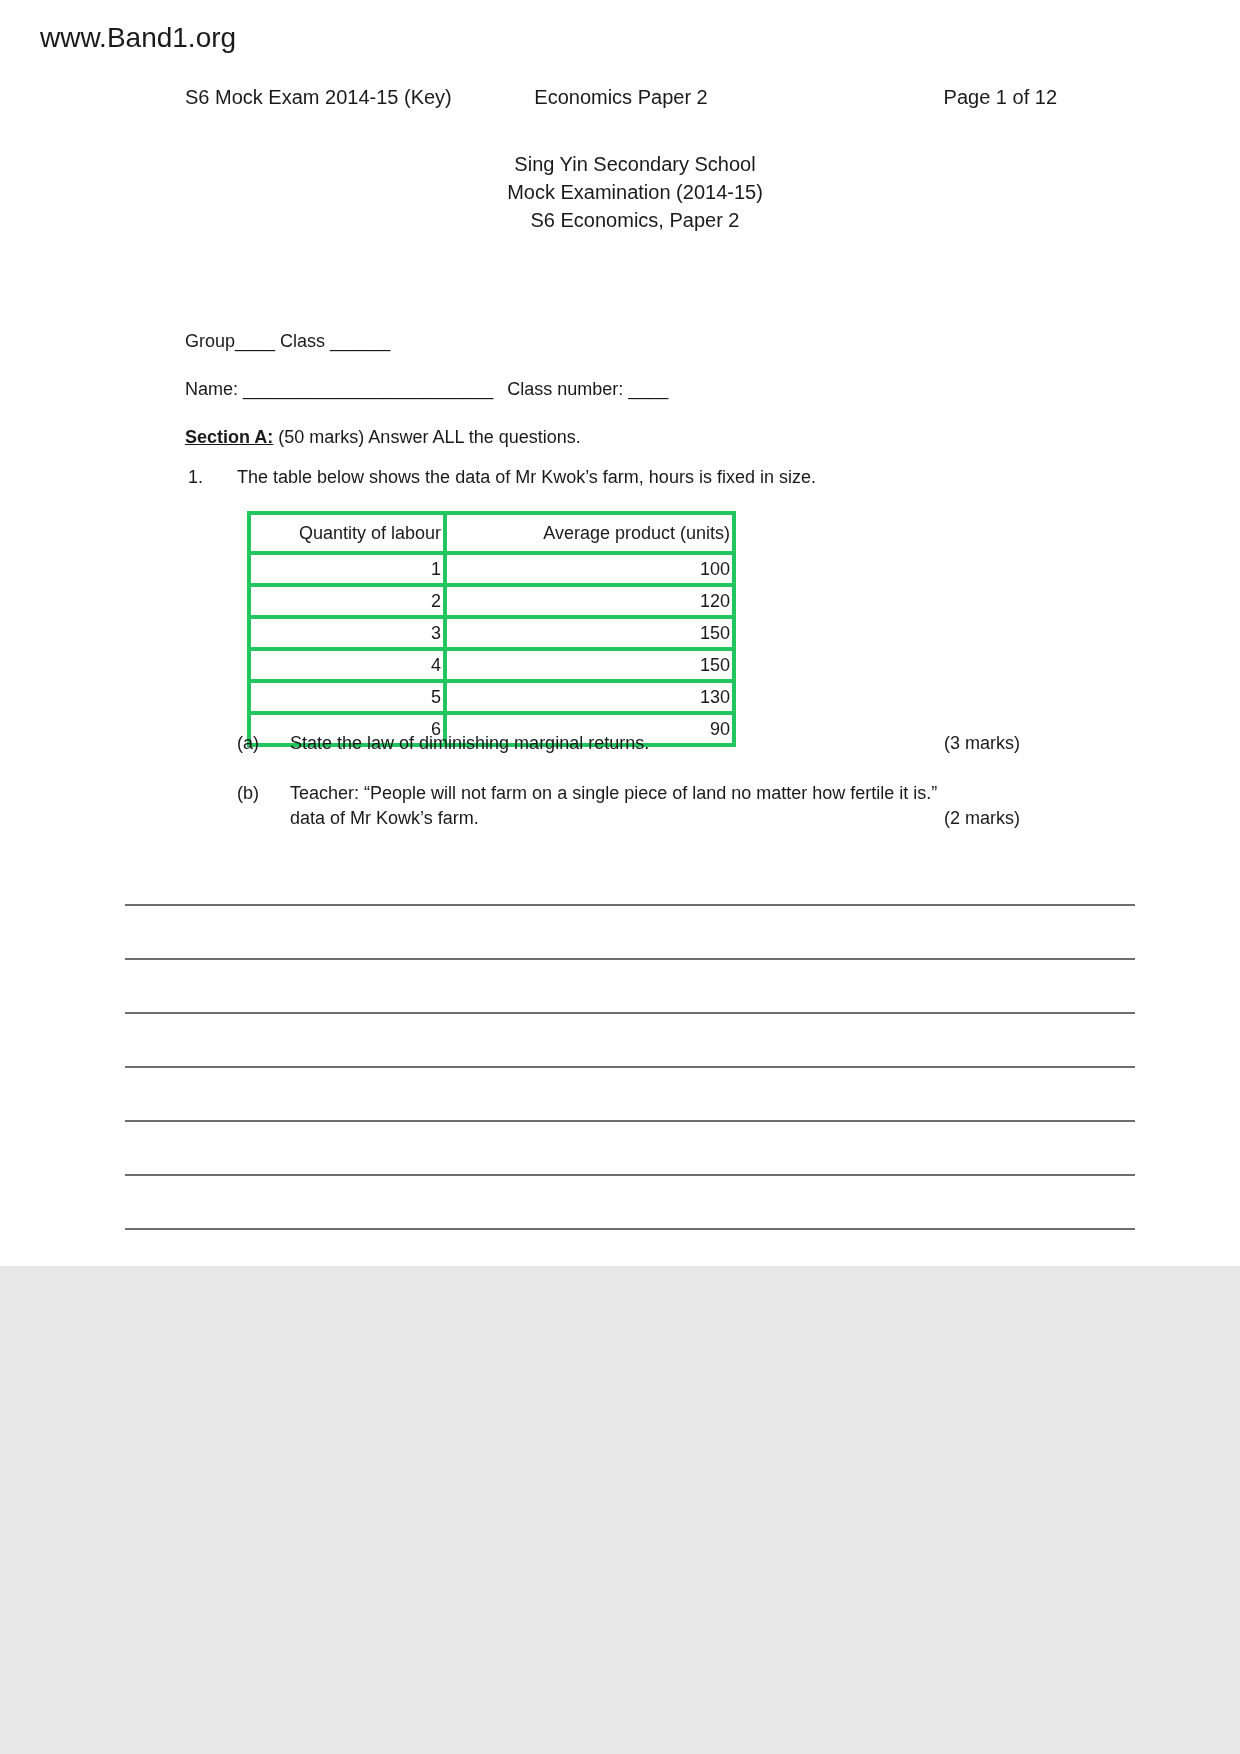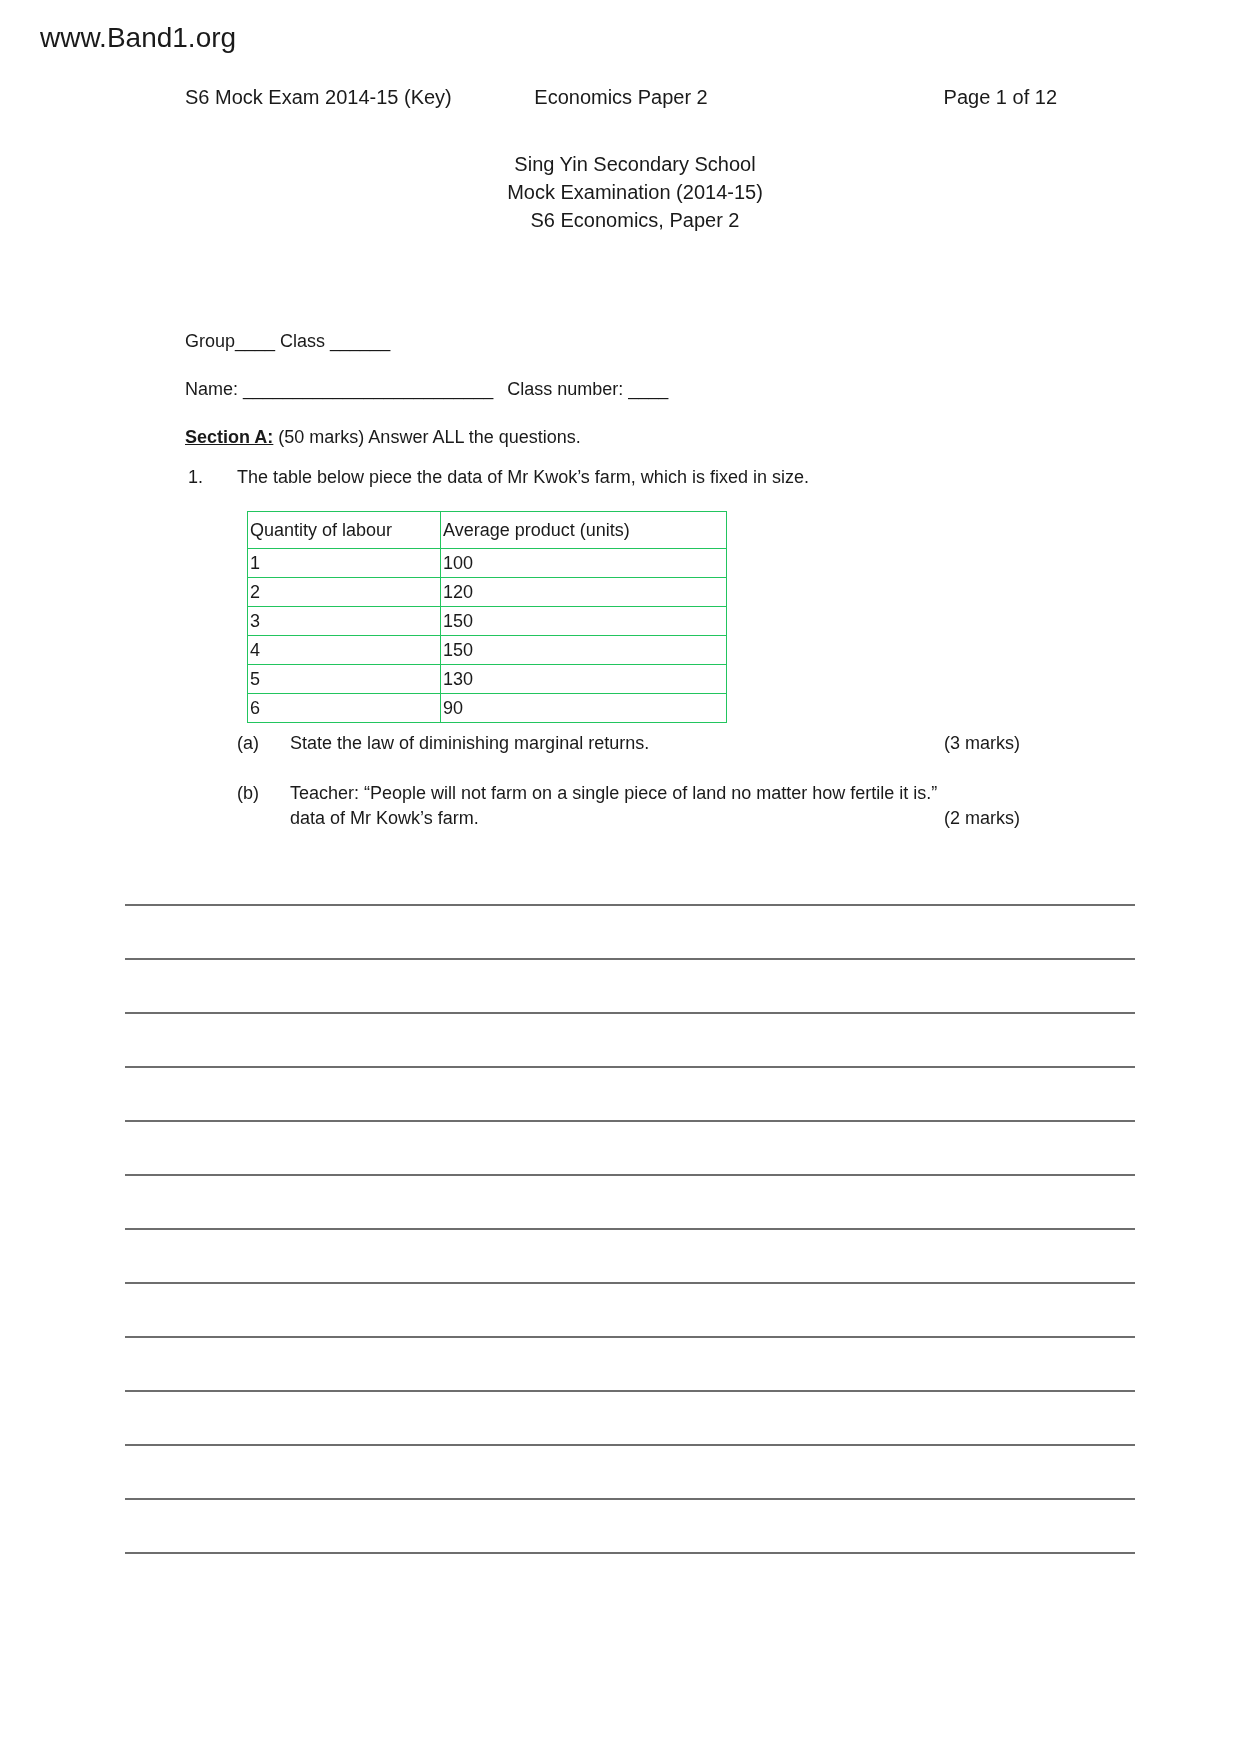--- a/index.html
+++ b/index.html
@@ -1,18 +1,18 @@
 <!DOCTYPE html>
 <html><head>
 <meta charset="utf-8">
 <style>
   html,body{margin:0;padding:0;background:#e8e8e8;}
   .page{
     position:relative;
-    width:1240px;height:1754px;
+    width:1240px;height:1266px;
     background:#ffffff;
     font-family:"Liberation Sans",sans-serif;
     color:#1a1a1a;
     margin:0 auto;
     overflow:hidden;
   }
   .watermark{position:absolute;left:40px;top:22px;font-size:28px;}
   .header-row{
     position:absolute;left:185px;top:86px;width:872px;
     display:flex;font-size:20px;
@@ -35,22 +35,22 @@
   .question-stem{
     position:absolute;left:188px;top:467px;width:832px;
     display:flex;font-size:18px;
   }
   .q-num{width:49px;flex:none;}
   .q-table{
     position:absolute;left:247px;top:511px;
     border-collapse:collapse;font-size:18px;
   }
   .q-table th,.q-table td{
-    border:1px solid #22c55e;
-    font-weight:normal;text-align:left;vertical-align:middle;padding:2px;
+    border:4px solid #22c55e;
+    font-weight:normal;text-align:right;vertical-align:middle;padding:2px;
   }
   .q-table th{height:32px;}
   .q-table td{height:24px;}
   .col-labour{width:188px;}
   .col-product{width:281px;}
   .part{
     position:absolute;left:237px;width:783px;
     display:flex;font-size:18px;line-height:25px;
   }
   .part-a{top:731px;}
@@ -90,21 +90,21 @@
     <span>Name: _________________________</span>
     <span>Class number: ____</span>
   </div>
 
   <div class="section-line">
     <span class="section-heading">Section A:</span><span> (50 marks) Answer ALL the questions.</span>
   </div>
 
   <div class="question-stem">
     <span class="q-num">1.</span>
-    <span>The table below piece the data of Mr Kwok’s farm, which is fixed in size.</span>
+    <span>The table below shows the data of Mr Kwok’s farm, hours is fixed in size.</span>
   </div>
 
   <table class="q-table">
     <thead>
       <tr>
         <th class="col-labour">Quantity of labour</th>
         <th class="col-product">Average product (units)</th>
       </tr>
     </thead>
     <tbody>

